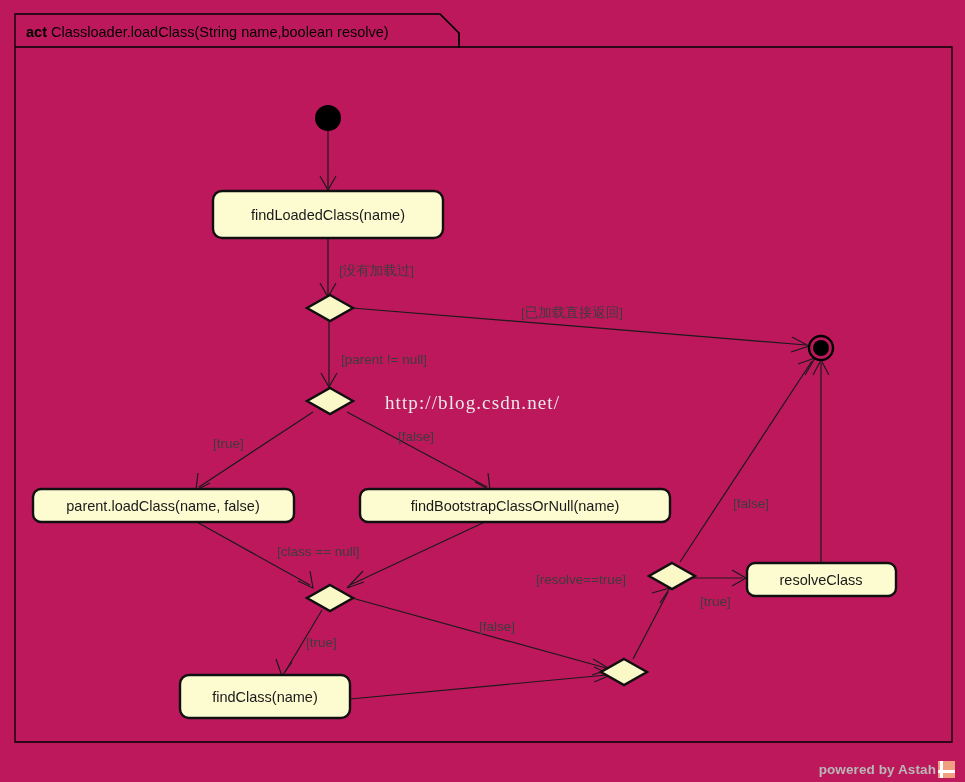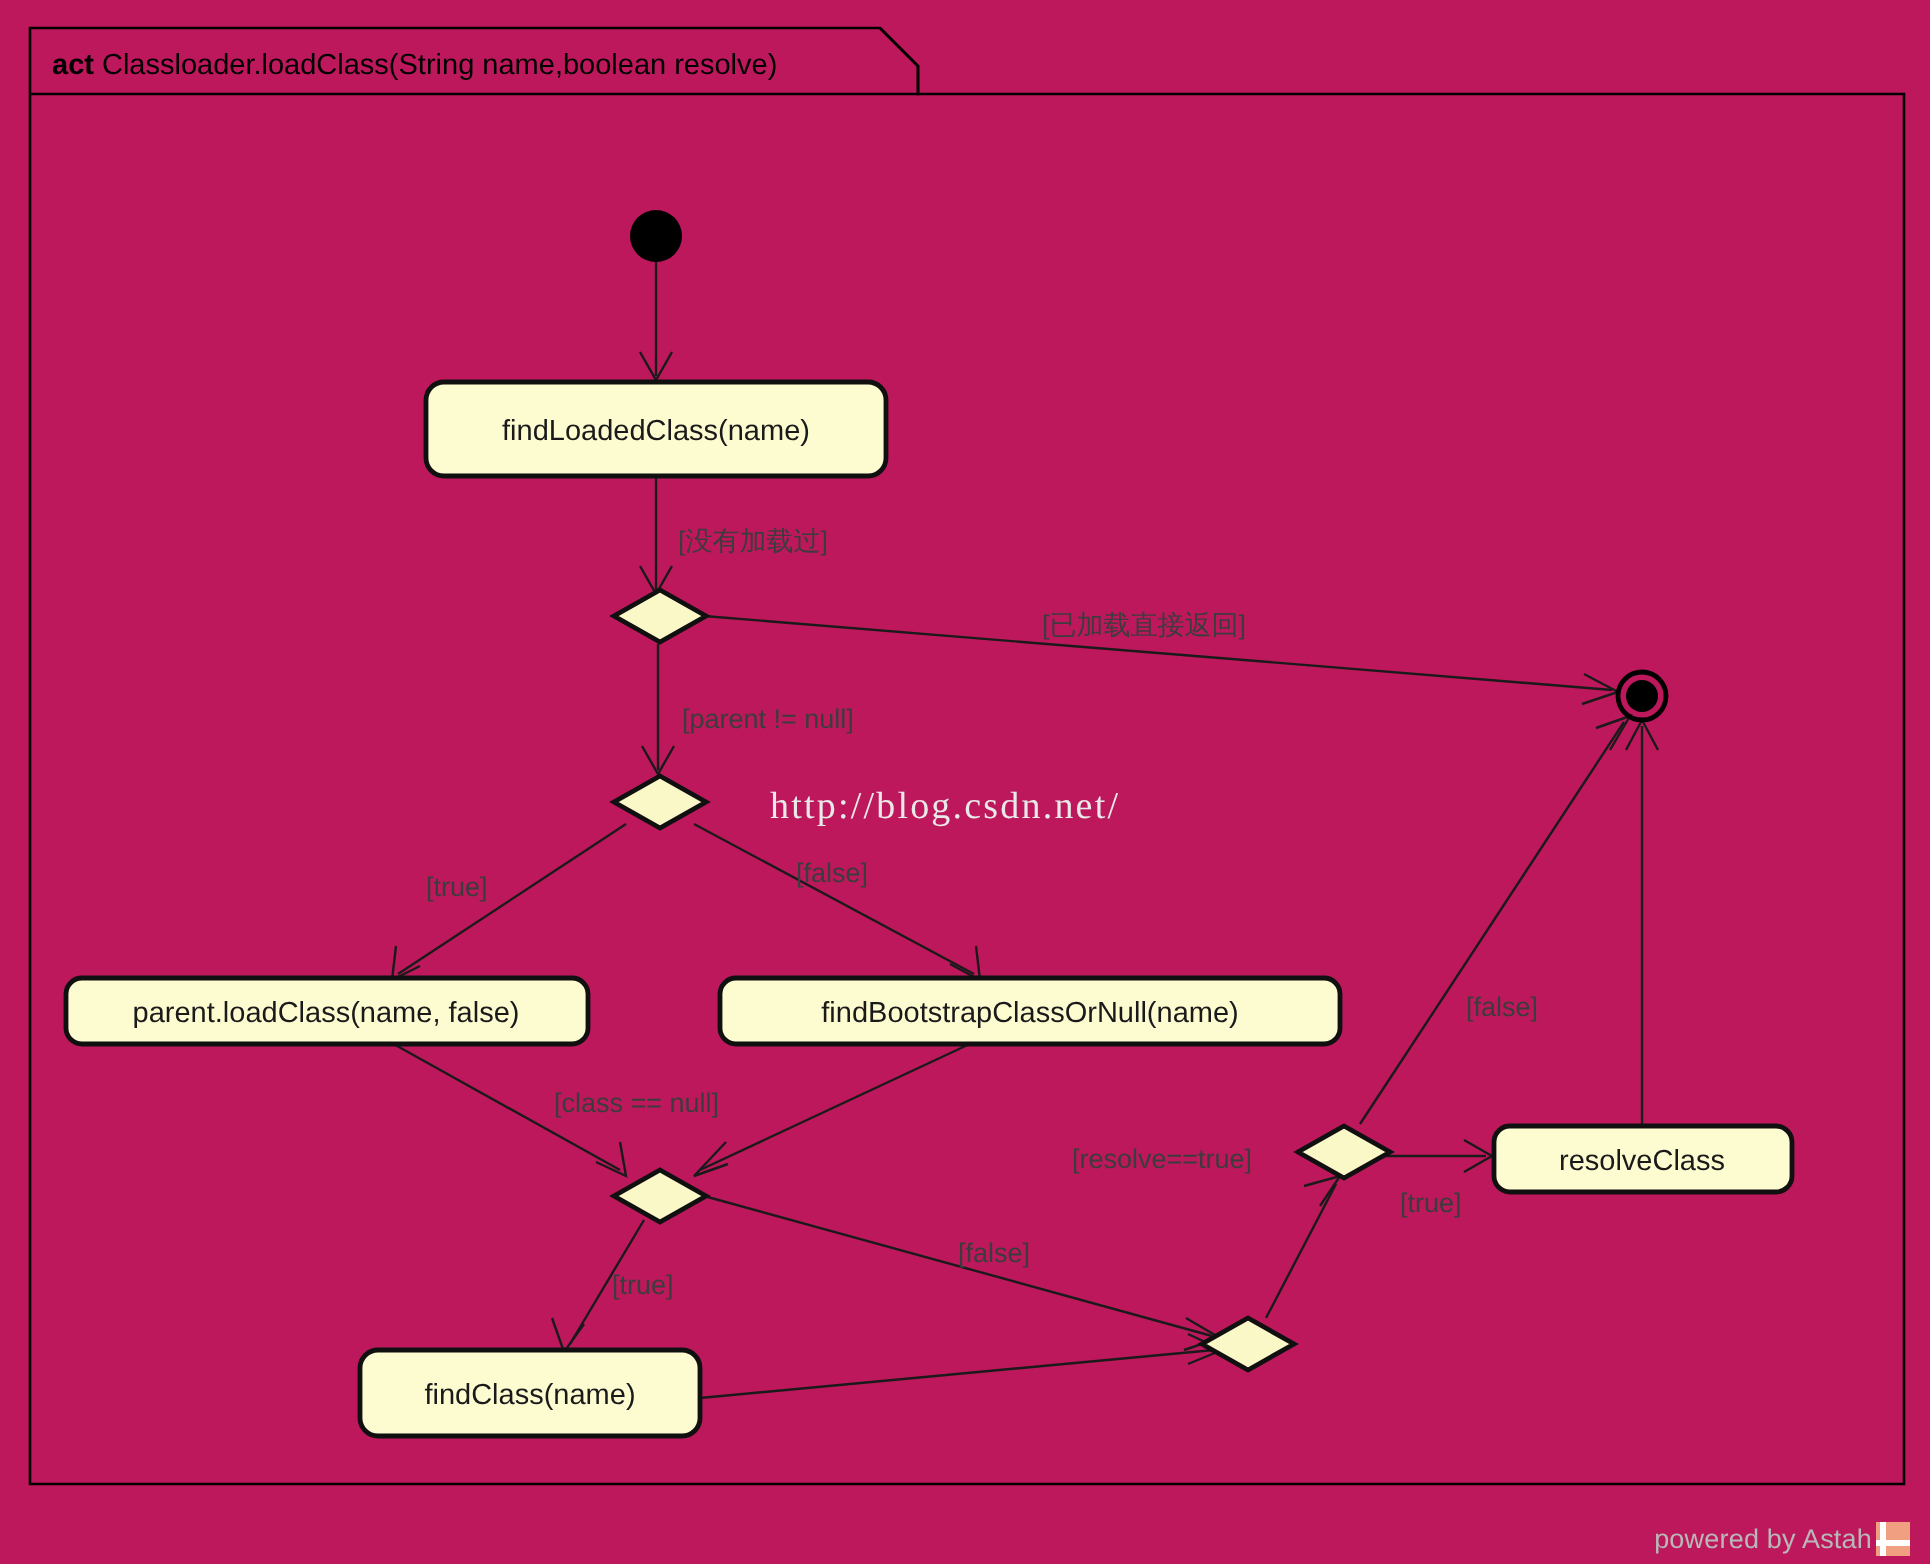--- a/index.html
+++ b/index.html
@@ -77,21 +77,21 @@
     position: absolute;
     right: 10px;
     bottom: 4px;
     display: flex;
     align-items: center;
     gap: 1px;
   }
   #footer-text {
     font-family: "Liberation Sans", sans-serif;
     font-size: 13.5px;
-    font-weight: normal;
+    font-weight: bold;
     color: #b8b8b8;
     letter-spacing: 0.1px;
     text-align: right;
   }
   #astah-logo {
     position: relative;
     width: 17px;
     height: 17px;
     background: #f0a080;
     margin-left: 1px;

